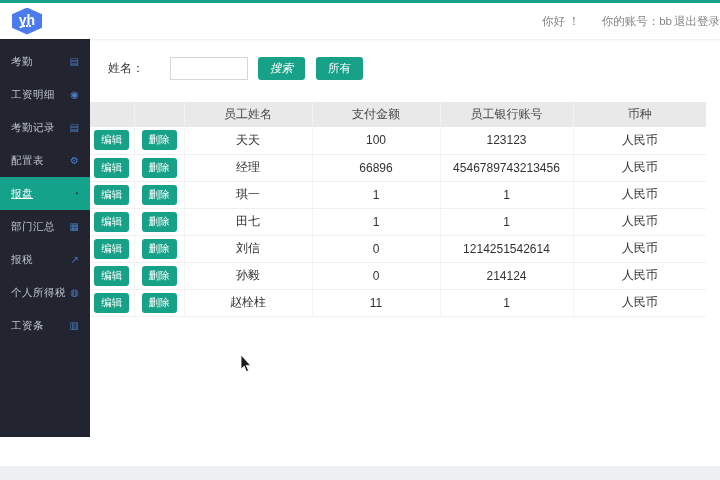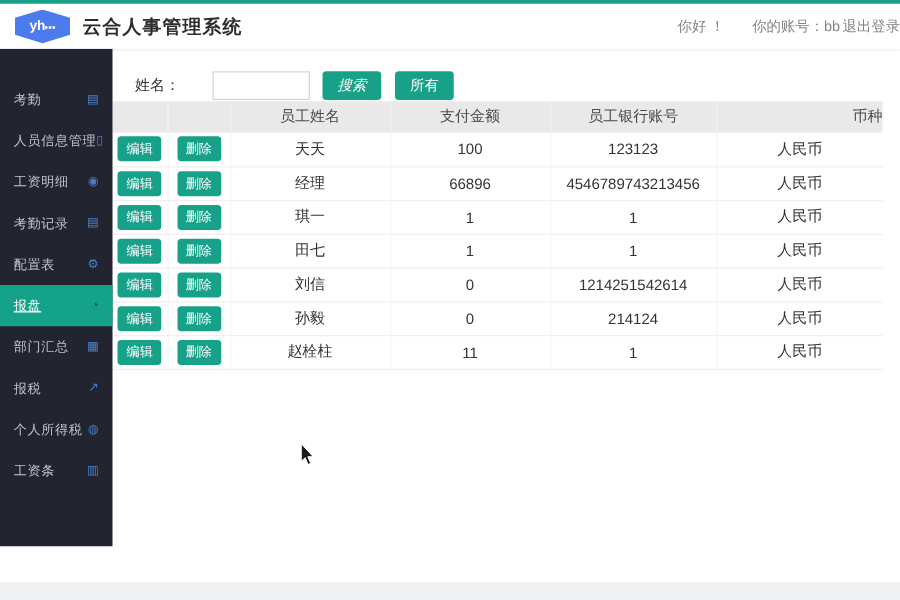--- a/index.html
+++ b/index.html
@@ -11,37 +11,37 @@
   
   .top-line { position:absolute; top:0; left:0; width:720px; height:3px; background:#18a189; z-index:30; }
 
   
   .header {
     position:absolute; top:3px; left:0; width:720px; height:36px;
     background:#ffffff; display:flex; align-items:center;
     box-shadow:0 1px 2px rgba(0,0,0,0.08); z-index:20;
   }
   .logo {
-    width:44px; height:27px; margin-left:12px; background:#4b7bec;
+    width:30px; height:27px; margin-left:12px; background:#4b7bec;
     clip-path:polygon(50% 0,100% 25%,100% 75%,50% 100%,0 75%,0 25%);
-    display:flex; flex-direction:row; align-items:center; justify-content:center;
-    color:#fff; font-weight:bold; font-size:11px; line-height:8px; flex:0 0 auto;
+    display:flex; flex-direction:column; align-items:center; justify-content:center;
+    color:#fff; font-weight:bold; font-size:14px; line-height:8px; flex:0 0 auto;
   }
   .logo .dots { display:flex; gap:1px; margin-top:1px; }
   .logo .dots i { width:2px; height:2px; background:#fff; display:block; }
   .app-title { margin-left:10px; font-size:15px; font-weight:bold; color:#2d2d2d; letter-spacing:1px; }
   .header-right { margin-left:auto; display:flex; align-items:center; font-size:11.5px; color:#848484; white-space:nowrap; }
   .greeting { margin-right:22px; }
   .account { margin-right:0; padding-right:2px; }
   .logout { color:#848484; cursor:pointer; }
 
   
   .sidebar {
     position:absolute; top:39px; left:0; width:90px; height:398px;
-    background:#222530; z-index:10; padding-top:24px;
+    background:#222530; z-index:10; padding-top:6px;
   }
   .side-item {
     height:33px; display:flex; align-items:center; justify-content:space-between;
     padding:0 11px 0 11px; cursor:pointer;
   }
   .side-label { font-size:10.5px; color:#c0c5cf; letter-spacing:0.5px; white-space:nowrap; }
   .side-icon { font-size:10px; color:#4e86d8; opacity:0.9; }
   .side-item.active { background:#14a28b; }
   .side-item.active .side-label { color:#fff;text-decoration:underline; }
   .side-item.active .side-icon { color:#1e2730; opacity:0.7; }
@@ -55,27 +55,27 @@
     background:#fff; outline:none; font-size:12px; padding:0 4px;
   }
   .btn {
     background:#18a189; color:#fff; border:none; border-radius:3px;
     font-size:11.5px; height:23px; padding:0 12px; cursor:pointer;
     font-family:inherit;
   }
   .btn.search { margin-left:10px;font-style:italic; }
   .btn.all { margin-left:11px; }
 
-  table.pay-table { border-collapse:collapse; margin-top:1px; table-layout:fixed; width:616px; }
+  table.pay-table { border-collapse:collapse; margin-top:22px; table-layout:fixed; width:616px; }
   .pay-table thead tr { background:#e9e9e9; height:25px; }
   .pay-table th {
     font-weight:normal; font-size:12px; color:#4a4a4a; text-align:center;
     border-right:1px solid #f2f2f2;
   }
-  .pay-table th:last-child { border-right:none;text-align:right; }
+  .pay-table th:last-child { border-right:none; }
   .pay-table td {
     height:27px; text-align:center; font-size:12px; color:#333;
     border-bottom:1px solid #f0f0f0; border-right:1px solid #f5f5f5;
     overflow:hidden; white-space:nowrap;
   }
   .pay-table td:last-child { border-right:none; }
   .mini-btn {
     background:#18a189; color:#fff; border:none; border-radius:3px;
     font-size:10.5px; padding:3px 7px; cursor:pointer; font-family:Liberation Mono, monospace;
   }
@@ -93,36 +93,31 @@
 
 <div class="header">
   <div class="logo">
     <span>yh</span>
     <span class="dots">
         <i></i>
         <i></i>
         <i></i>
       </span>
   </div>
-  <div class="app-title">云合人事管理系统</div>
   <div class="header-right">
     <span class="greeting">你好 ！</span>
     <span class="account">你的账号：bb</span>
     <span class="logout">退出登录</span>
   </div>
 </div>
 
 <div class="sidebar">
   <div class="side-item">
     <span class="side-label">考勤</span>
     <span class="side-icon">▤</span>
-  </div>
-  <div class="side-item">
-    <span class="side-label">人员信息管理</span>
-    <span class="side-icon">▯</span>
   </div>
   <div class="side-item">
     <span class="side-label">工资明细</span>
     <span class="side-icon">◉</span>
   </div>
   <div class="side-item">
     <span class="side-label">考勤记录</span>
     <span class="side-icon">▤</span>
   </div>
   <div class="side-item">

